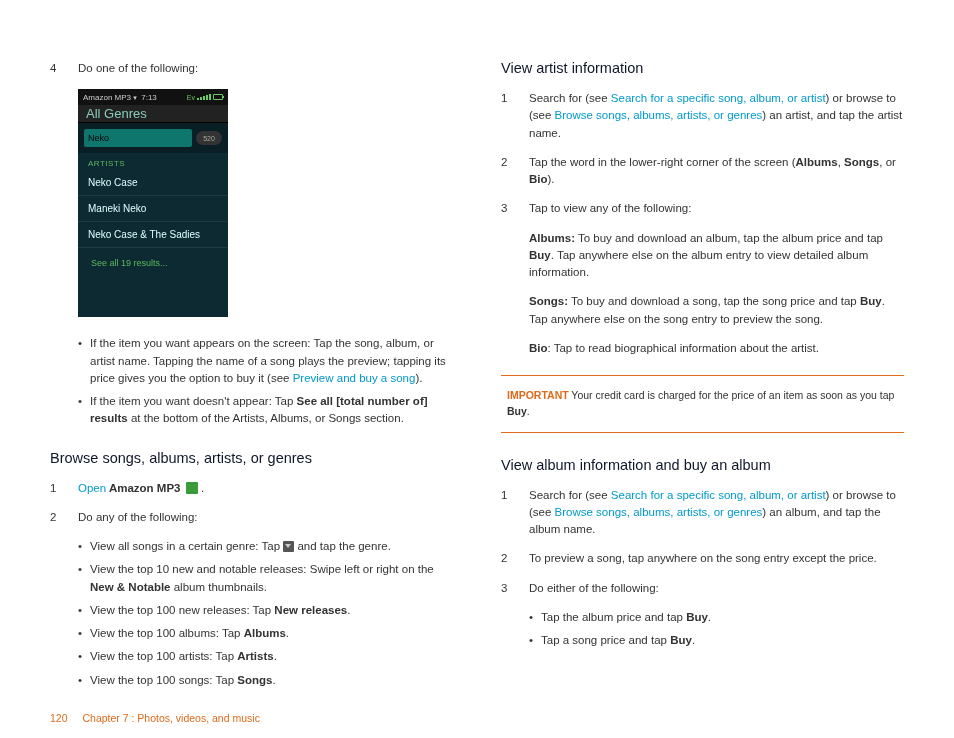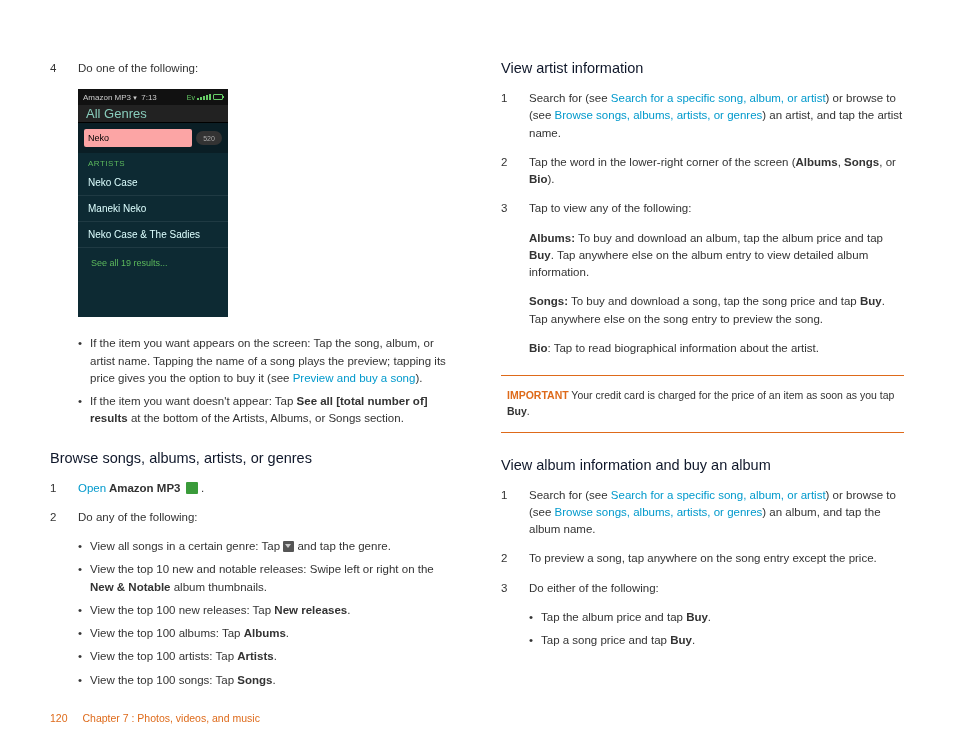--- a/index.html
+++ b/index.html
@@ -31,21 +31,21 @@
     font-size: 10px; color: #cde;
   }
   .ss-top { height: 16px; background: #111; display: flex; align-items: center; justify-content: space-between; padding: 0 5px; font-size: 8px; color: #ccc; }
   .ss-sig { display: flex; gap: 2px; align-items: center; }
   .sig-bars { display: flex; align-items: flex-end; gap: 1px; }
   .sig-bars span { width: 2px; background: #6c6; }
   .ss-batt { width: 10px; height: 6px; border: 1px solid #6c6; border-radius: 1px; position: relative; }
   .ss-batt::after { content:""; position:absolute; right:-2px; top:1px; width:1px; height:2px; background:#6c6; }
   .ss-genres { height: 18px; background: #222; display: flex; align-items: center; padding: 0 8px; color: #8cb; font-size: 13px; border-bottom: 1px solid #000; }
   .ss-search { padding: 6px; background: #0a1e25; display: flex; align-items: center; gap: 4px; }
-  .ss-search-box { flex: 1; height: 18px; background: #fca5a5; border: none; border-radius: 2px; font-size: 9px; padding: 0 4px; color: #000; display: flex; align-items: center; }
+  .ss-search-box { flex: 1; height: 18px; background: #0f766e; border: none; border-radius: 2px; font-size: 9px; padding: 0 4px; color: #000; display: flex; align-items: center; }
   .ss-pill { width: 26px; height: 14px; background: #333; border-radius: 7px; font-size: 7px; color: #aaa; display: flex; align-items: center; justify-content: center; }
   .ss-label { font-size: 8px; color: #5cb85c; padding: 6px 10px 2px 10px; letter-spacing: 0.5px; }
   .ss-row { padding: 7px 10px; border-bottom: 1px solid rgba(255,255,255,0.08); font-size: 10px; color: #dff; }
   .ss-seeall { padding: 10px 13px; font-size: 9px; color: #5cb85c; }
   .green-icon {
     display: inline-block; width: 12px; height: 12px; background: #3a9b3a;
     vertical-align: middle; margin-left: 2px; border-radius: 1px;
   }
   .dropdown-icon {
     display: inline-block; width: 11px; height: 11px; background: #555;

